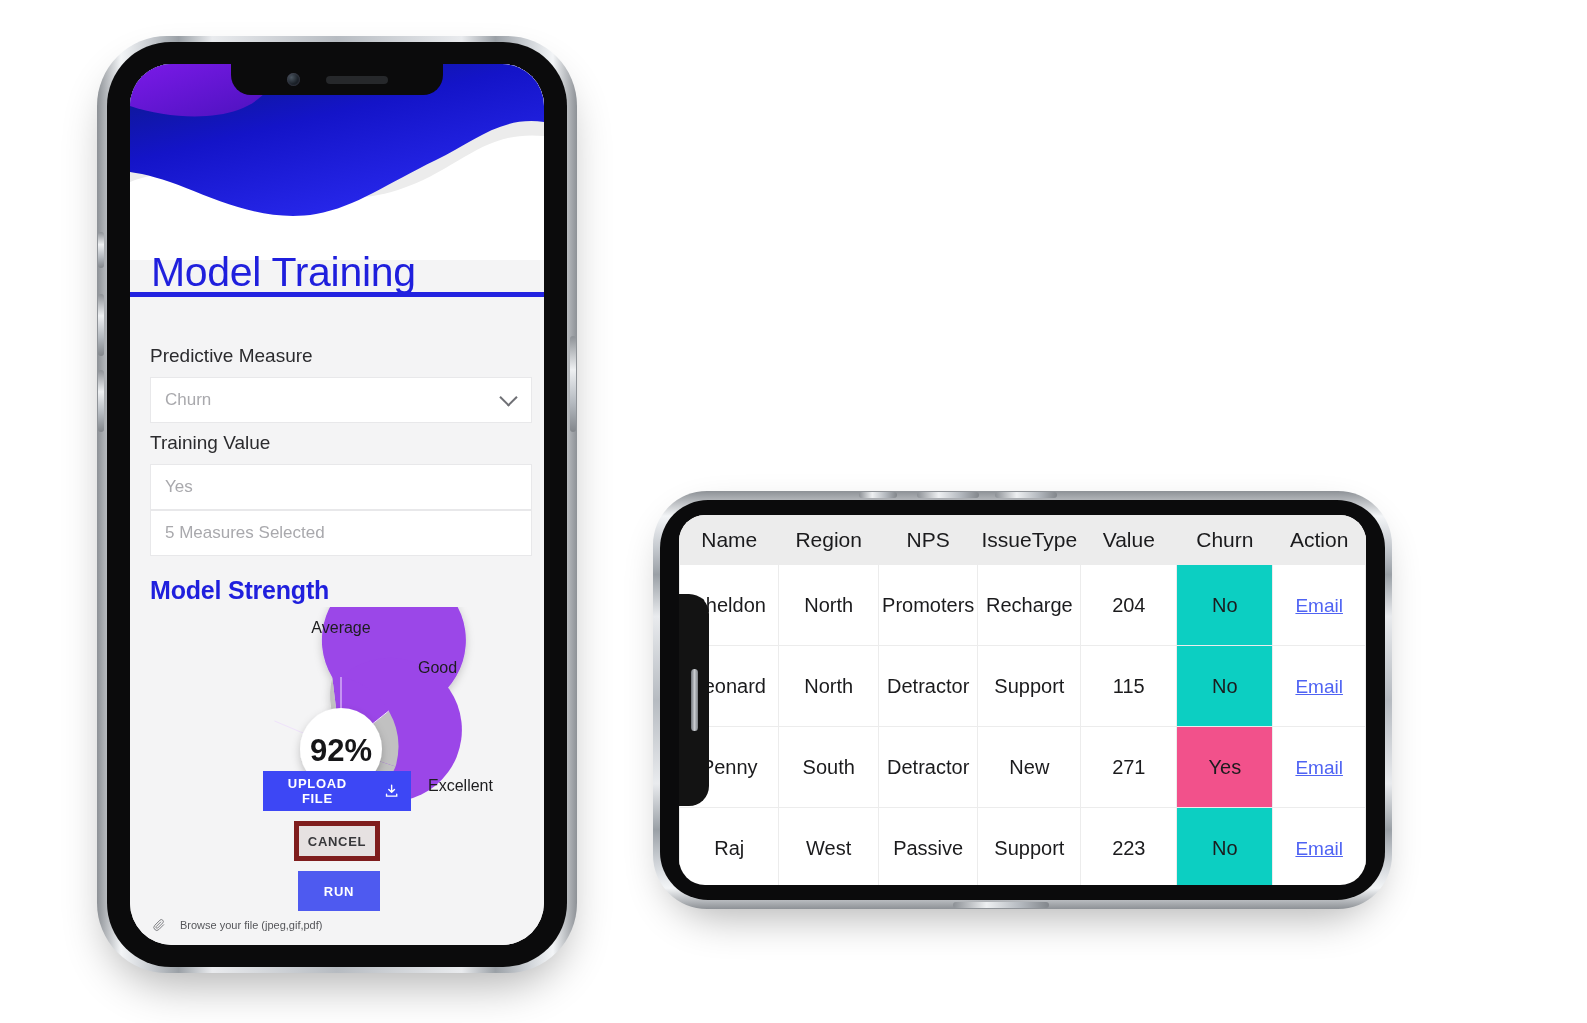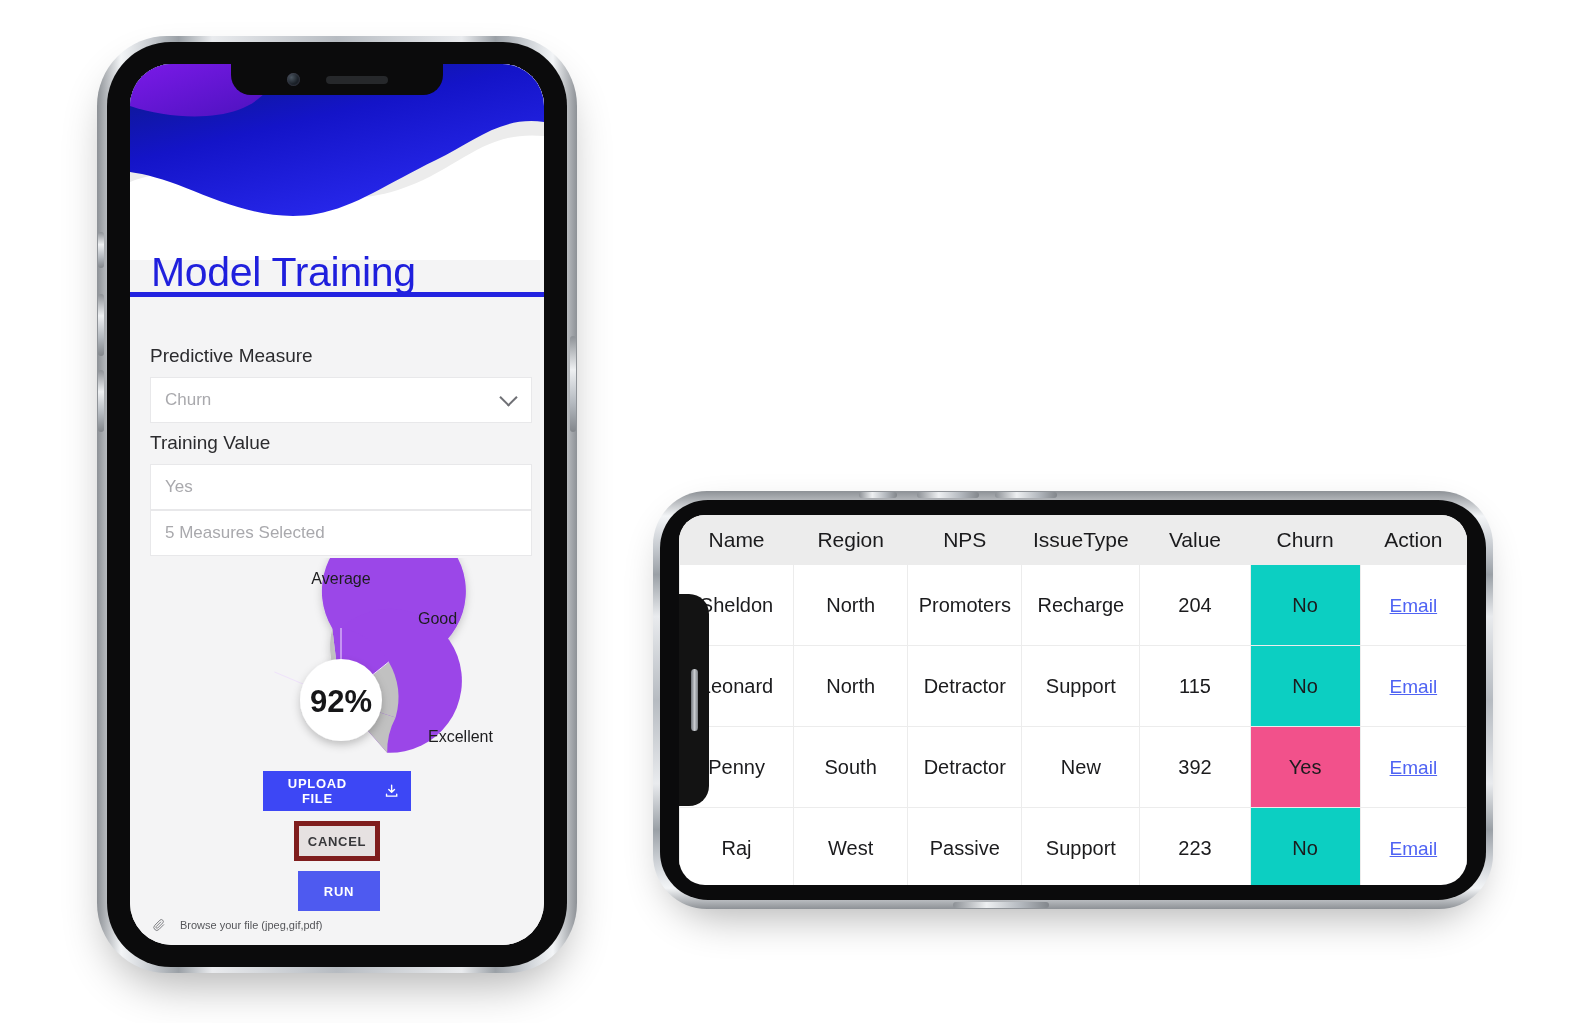--- a/index.html
+++ b/index.html
@@ -141,21 +141,21 @@
   .browse {
     position: absolute; left: 22px; bottom: 13px;
     display: flex; align-items: center; gap: 14px;
     font-size: 11px; color: #55565a;
   }
   .clip-icon { width: 14px; height: 14px; opacity: .75; }
 
   
   .phone2 {
     position: absolute; left: 653px; top: 491px;
-    width: 840px; height: 418px;
+    width: 739px; height: 418px;
   }
   .p2-shadow {
     position: absolute; left: 14px; top: 10px; right: 14px; bottom: 8px;
     border-radius: 52px; box-shadow: 0 16px 40px rgba(0,0,0,0.30);
   }
   .p2-metal {
     position: absolute; inset: 0; border-radius: 54px;
     background: linear-gradient(180deg,
       #8d9196 0%, #f3f5f7 6%, #c9cdd2 13%, #9aa0a6 20%,
       #e9ebee 30%, #b6bbc1 50%,
@@ -271,20 +271,21 @@
             <span>Yes</span>
           </div>
         </div>
 
         <div>
           <div class="field-box">
             <span>5 Measures Selected</span>
           </div>
         </div>
 
+        <div class="strength-title">Model Strength</div>
 
         <div class="chart-wrap">
           <svg viewBox="0 0 300 228" preserveAspectRatio="xMidYMid meet">
             <defs>
               <filter id="donutShadow" x="-30%" y="-30%" width="160%" height="160%">
                 <feDropShadow dx="0" dy="3" stdDeviation="4" flood-color="#000" flood-opacity="0.20"></feDropShadow>
               </filter>
               <filter id="holeShadow" x="-40%" y="-40%" width="180%" height="180%">
                 <feDropShadow dx="0" dy="4" stdDeviation="4" flood-color="#000" flood-opacity="0.22"></feDropShadow>
               </filter>
@@ -402,21 +403,21 @@
             <td class="churn" style="background: rgb(12, 207, 194);">No</td>
             <td>
               <a class="email" href="#">Email</a>
             </td>
           </tr>
           <tr>
             <td>Penny</td>
             <td>South</td>
             <td>Detractor</td>
             <td>New</td>
-            <td>392</td>
+            <td>271</td>
             <td class="churn" style="background: rgb(242, 81, 139);">Yes</td>
             <td>
               <a class="email" href="#">Email</a>
             </td>
           </tr>
           <tr>
             <td>Raj</td>
             <td>West</td>
             <td>Passive</td>
             <td>Support</td>

